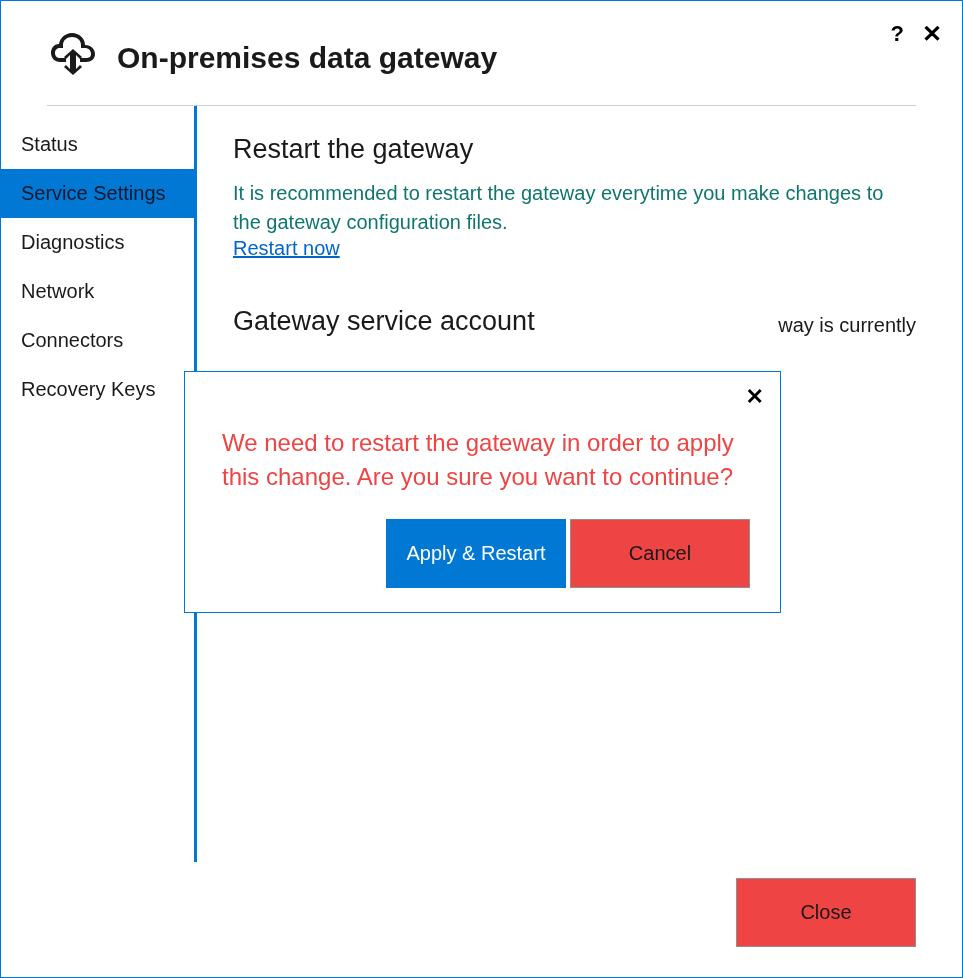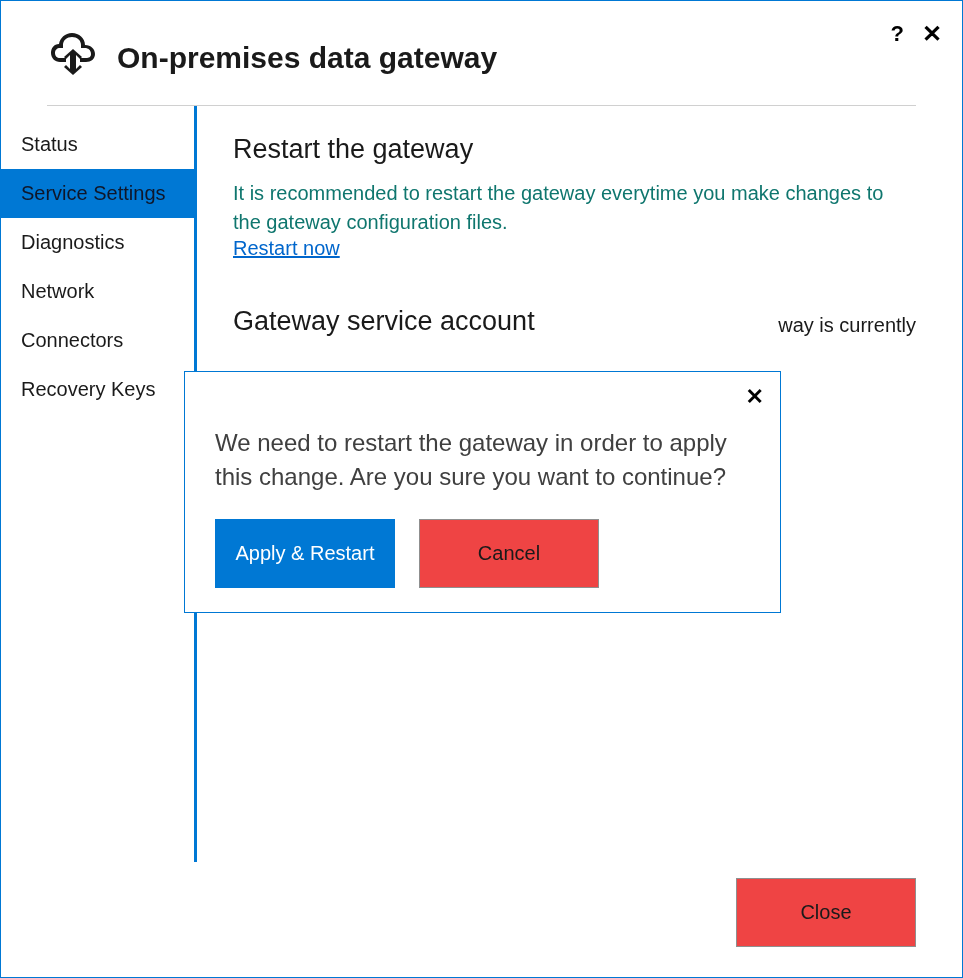--- a/index.html
+++ b/index.html
@@ -149,29 +149,31 @@
       position: absolute;
       right: 16px;
       top: 14px;
       font-size: 22px;
       font-weight: bold;
       cursor: pointer;
       line-height: 1;
     }
     .dialog-text {
       font-size: 24px;
-      color: #404040;
+      color: #ef4444;
       line-height: 1.4;
       margin-top: 30px;
       margin-bottom: 26px;
       padding-right: 10px;
+      margin-left: 7px;
     }
     .dialog-buttons {
       display: flex;
-      gap: 24px;
+      gap: 4px;
+      justify-content: flex-end;
       padding-right: 0;
     }
     .btn-primary {
       background: #0078d4;
       color: #fff;
       border: 1px solid #0078d4;
       font-size: 20px;
       padding: 10px 0;
       width: 180px;
       cursor: pointer;

